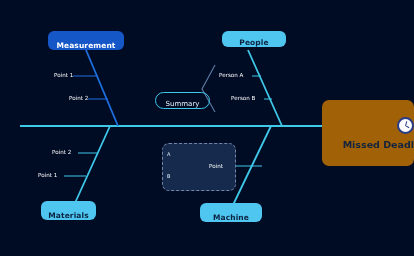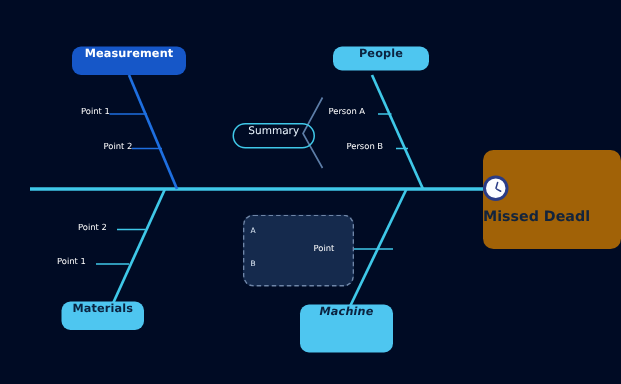--- a/index.html
+++ b/index.html
@@ -17,21 +17,21 @@
   }
   svg.wires {
     position: absolute;
     left: 0; top: 0;
     width: 414px; height: 256px;
     overflow: visible;
   }
   .node {
     position: absolute;
     display: flex;
-    align-items: flex-start;
+    align-items: flex-end;
     justify-content: center;
     box-sizing: border-box;
     white-space: nowrap;
   }
   .cat-blue {
     background: #1657c8;
     color: #ffffff;
     border-radius: 6px;
     font-size: 7.5px;
     font-weight: bold;
@@ -152,25 +152,25 @@
   </div>
   <div class="tiny-label" style="left:219px;top:72px;">Person A</div>
   <div class="tiny-label" style="left:231px;top:95px;">Person B</div>
 
   <div class="node cat-cyan" style="left:41px;top:201px;width:55px;height:19px;">
     <span>Materials</span>
   </div>
   <div class="tiny-label" style="left:52px;top:149px;">Point 2</div>
   <div class="tiny-label" style="left:38px;top:172px;">Point 1</div>
 
-  <div class="node cat-cyan" style="left:200px;top:203px;width:62px;height:32px;font-style:italic;">
+  <div class="node cat-cyan" style="left:200px;top:203px;width:62px;height:19px;">
     <span>Machine</span>
   </div>
 
-  <div class="node summary-pill" style="left:155px;top:82px;width:55px;height:17px;">
+  <div class="node summary-pill" style="left:155px;top:92px;width:55px;height:17px;">
     <span>Summary</span>
   </div>
 
   <div class="group-box" style="position:absolute;left:162px;top:143px;width:72px;height:46px;"></div>
   <div class="ab-label" style="left:167px;top:151px;">A</div>
   <div class="ab-label" style="left:167px;top:173px;">B</div>
   <div class="point-label" style="left:209px;top:163px;">Point</div>
 
   <div class="node head-box" style="left:322px;top:100px;width:92px;height:66px;">
     <div class="clock"></div>

